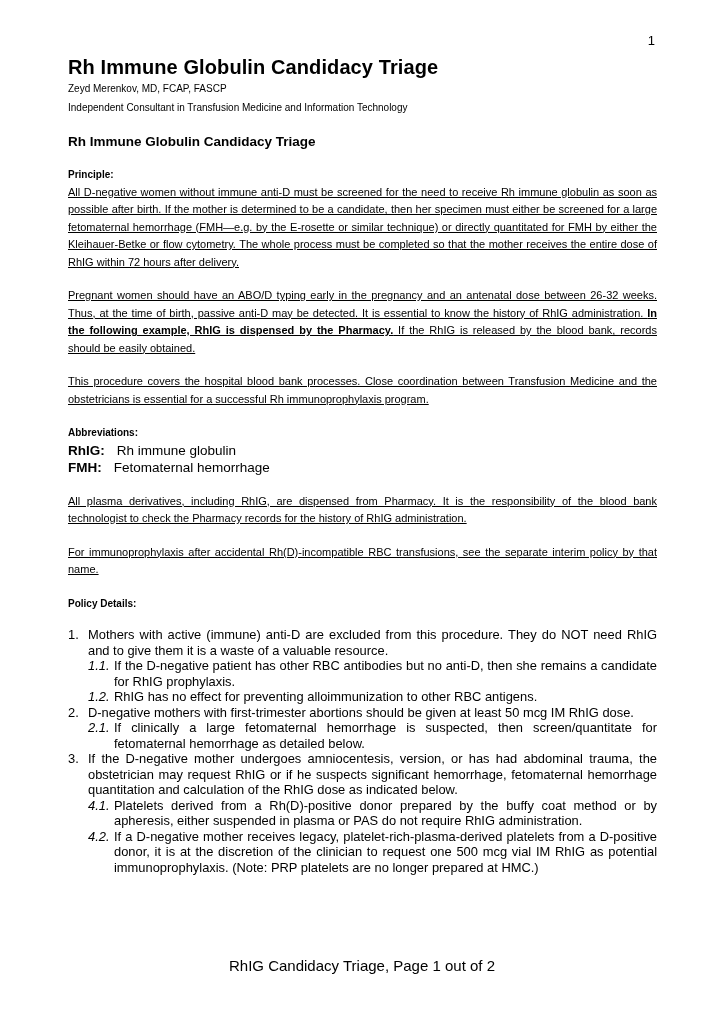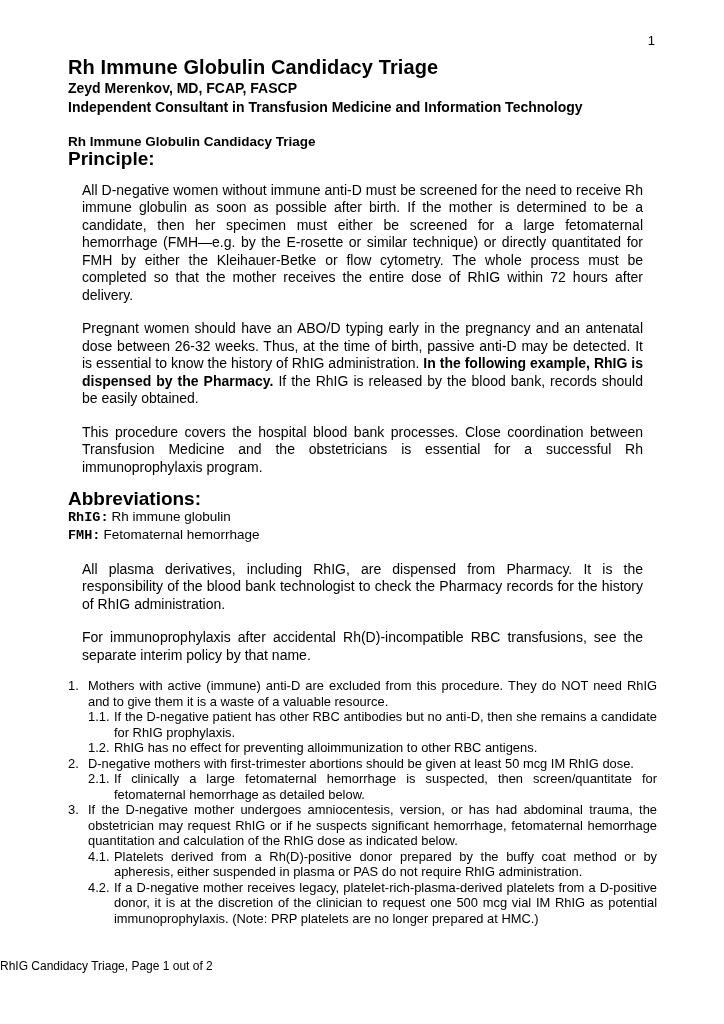--- a/index.html
+++ b/index.html
@@ -29,80 +29,82 @@
     padding-right: 2px;
   }
   .doc-title {
     font-size: 20px;
     font-weight: bold;
     line-height: 24px;
     margin-top: 6px;
     letter-spacing: 0.1px;
   }
   .h-line {
-    font-size: 14px;
-    font-weight: bold;
+    font-size: 10px;
+    font-weight: normal;
     line-height: 19px;
   }
   .subtitle {
     font-size: 13.5px;
     font-weight: bold;
     line-height: 17px;
     margin-top: 16px;
   }
   .sec-heading {
-    font-size: 19px;
+    font-size: 10px;
     font-weight: bold;
     line-height: 17.5px;
+    margin-top: 16px;
   }
   .body-par {
-    font-size: 14px;
+    font-size: 11px;
     line-height: 17.5px;
     text-align: justify;
-    margin: 14px;
+    margin: 0;
+    text-decoration: underline;
   }
   .gap-top { margin-top: 16px; }
   .abbr-line {
     font-size: 13.5px;
     line-height: 17.5px;
   }
   .abbr-term {
     font-weight: bold;
-    margin-right: 3px;
-    font-family: Liberation Mono, monospace;
+    margin-right: 12px;
   }
   .policy-list {
-    margin-top: 4px;
+    margin-top: 15px;
   }
   .li {
     font-size: 12.9px;
     line-height: 15.5px;
     text-align: justify;
   }
   .li1 { padding-left: 20px; }
   .li1 > .num {
     display: inline-block;
     width: 20px;
     margin-left: -20px;
     text-align: left;
   }
   .li2 { margin-left: 20px; padding-left: 26px; }
   .li2 > .num {
     display: inline-block;
     width: 26px;
     margin-left: -26px;
     text-align: left;
+    font-style: italic;
   }
   .footer {
     position: absolute;
     left: 0;
     top: 958px;
     width: 724px;
-    text-align: left;
-    font-size: 12px;
+    text-align: center;
+    font-size: 15px;
     line-height: 16px;
   }
   b.inline-bold { font-weight: bold; }
 </style>
 </head>
 <body>
 
 <div class="page">
 
   <div class="pagenum">1</div>
@@ -121,20 +123,21 @@
   <p class="body-par gap-top">This procedure covers the hospital blood bank processes.  Close coordination between Transfusion Medicine and the obstetricians is essential for a successful Rh immunoprophylaxis program.</p>
 
   <div class="sec-heading">Abbreviations:</div>
   <div class="abbr-line"><span class="abbr-term">RhIG:</span><span>Rh immune globulin</span></div>
   <div class="abbr-line"><span class="abbr-term">FMH:</span><span>Fetomaternal hemorrhage</span></div>
 
   <p class="body-par gap-top">All plasma derivatives, including RhIG, are dispensed from Pharmacy.  It is the responsibility of the blood bank technologist to check the Pharmacy records for the history of RhIG administration.</p>
 
   <p class="body-par gap-top">For immunoprophylaxis after accidental Rh(D)-incompatible RBC transfusions, see the separate interim policy by that name.</p>
 
+  <div class="sec-heading">Policy Details:</div>
 
   <div class="policy-list">
     <div class="li li1"><span class="num">1.</span><span>Mothers with active (immune) anti-D are excluded from this procedure.  They do NOT need RhIG and to give them it is a waste of a valuable resource.</span></div>
     <div class="li li2"><span class="num">1.1.</span><span>If the D-negative patient has other RBC antibodies but no anti-D, then she remains a candidate for RhIG prophylaxis.</span></div>
     <div class="li li2"><span class="num">1.2.</span><span>RhIG has no effect for preventing alloimmunization to other RBC antigens.</span></div>
     <div class="li li1"><span class="num">2.</span><span>D-negative mothers with first-trimester abortions should be given at least 50 mcg IM RhIG dose.</span></div>
     <div class="li li2"><span class="num">2.1.</span><span>If clinically a large fetomaternal hemorrhage is suspected, then screen/quantitate for fetomaternal hemorrhage as detailed below.</span></div>
     <div class="li li1"><span class="num">3.</span><span>If the D-negative mother undergoes amniocentesis, version, or has had abdominal trauma, the obstetrician may request RhIG or if he suspects significant hemorrhage, fetomaternal hemorrhage quantitation and calculation of the RhIG dose as indicated below.</span></div>
     <div class="li li2"><span class="num">4.1.</span><span>Platelets derived from a Rh(D)-positive donor prepared by the buffy coat method or by apheresis, either suspended in plasma or PAS do not require RhIG administration.</span></div>
     <div class="li li2"><span class="num">4.2.</span><span>If a D-negative mother receives legacy, platelet-rich-plasma-derived platelets from a D-positive donor, it is at the discretion of the clinician to request one 500 mcg vial IM RhIG as potential immunoprophylaxis.  (Note:  PRP platelets are no longer prepared at HMC.)</span></div>

